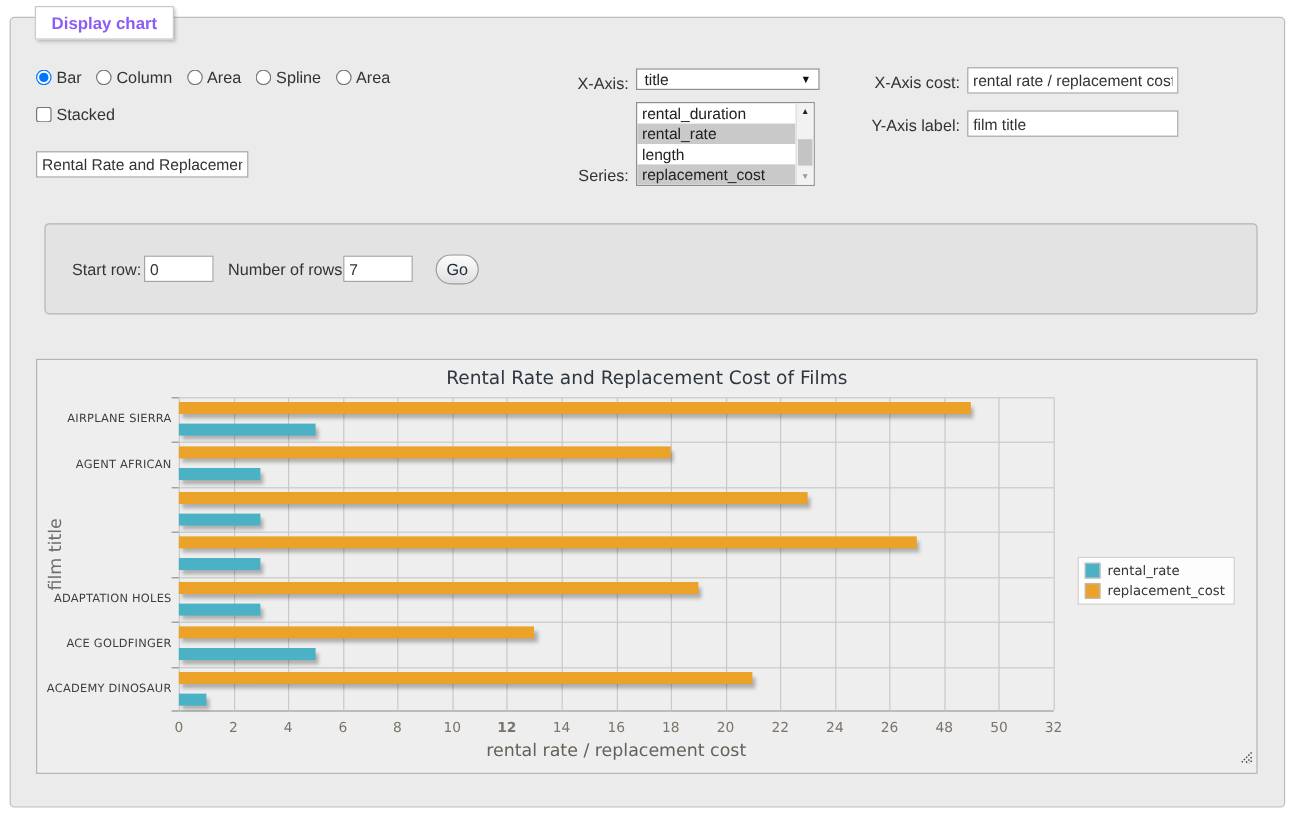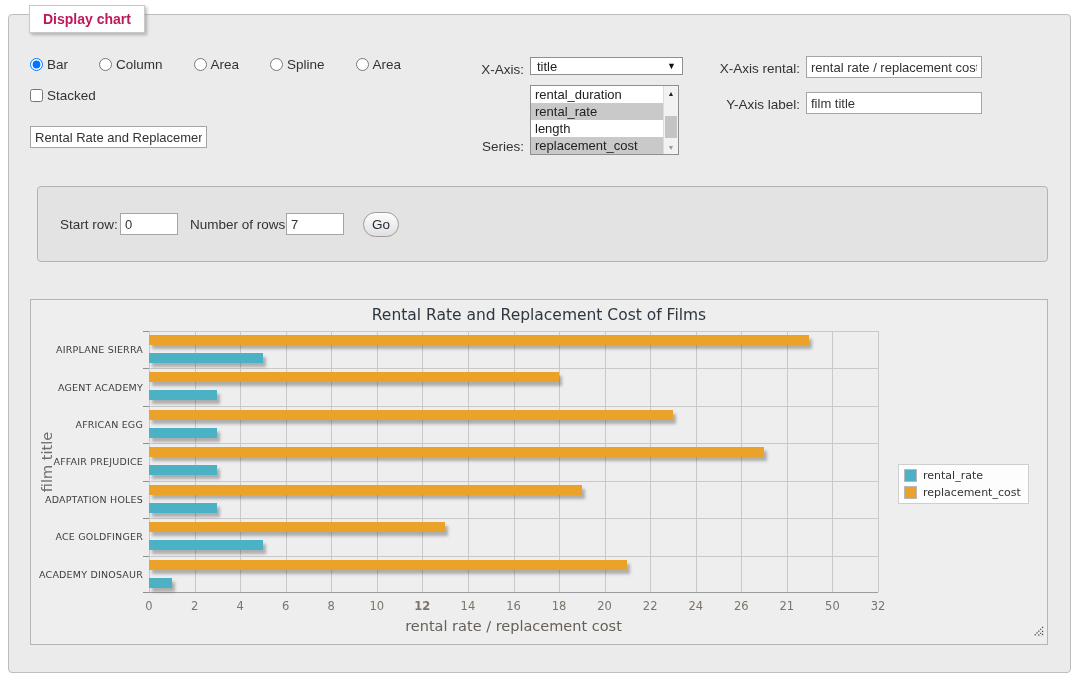--- a/index.html
+++ b/index.html
@@ -3,26 +3,26 @@
 <meta charset="utf-8">
 <style>
   * { margin:0; padding:0; box-sizing:border-box; }
   html,body { width:1081px; height:681px; background:#fff; font-family:"Liberation Sans", sans-serif; }
   #page { position:relative; width:1081px; height:681px; background:#fff; overflow:hidden; }
 
   .fieldset-box { position:absolute; left:8px; top:14px; width:1063px; height:659px;
     background:#ebebeb; border:1px solid #bdbdbd; border-radius:4px; }
   .legend-box { position:absolute; left:29px; top:5px; z-index:5; background:#fff;
     border:1px solid #c9c9c9; box-shadow:2px 2px 3px rgba(0,0,0,0.25);
-    padding:5px 13px; font-size:14px; font-weight:bold; color:#be185d; }
+    padding:5px 13px; font-size:14px; font-weight:bold; color:#8b5cf6; }
 
   .ctl-label { position:absolute; font-size:13.5px; color:#333; }
   .right-align { text-align:right; }
 
-  .radio-row { position:absolute; left:30px; top:57px; display:flex; gap:31px; align-items:center;
+  .radio-row { position:absolute; left:30px; top:57px; display:flex; gap:12px; align-items:center;
     font-size:13.5px; color:#333; }
   .radio-row label, .chk-row label { display:flex; align-items:center; gap:4px; }
   .chk-row { position:absolute; left:30px; top:88px; font-size:13.5px; color:#333; }
 
   input[type=text] { background:#fff; border:1px solid #a5a5a5; font-size:13px; color:#333;
     padding:0 4px; font-family:"Liberation Sans", sans-serif; }
   .title-input { position:absolute; left:30px; top:126px; width:177px; height:22px; }
 
   .x-select { position:absolute; left:530px; top:57px; width:153px; height:18px; background:#fff;
     border:1px solid #8f8f8f; display:flex; align-items:center; justify-content:space-between;
@@ -133,41 +133,39 @@
         <div class="series-item">length</div>
         <div class="series-item sel">replacement_cost</div>
       </div>
     <div class="sb">
       <div class="sb-up">▲</div>
       <div class="sb-thumb"></div>
       <div class="sb-down">▼</div>
     </div>
   </div>
 
-  <div class="ctl-label right-align" style="left:700px;top:61px;width:100px;">X-Axis rental:</div>
+  <div class="ctl-label right-align" style="left:700px;top:61px;width:100px;">X-Axis cost:</div>
   <input type="text" class="ax-input" style="left: 806px; top: 56px;" value="rental rate / replacement cost">
 
   <div class="ctl-label right-align" style="left:700px;top:97px;width:100px;">Y-Axis label:</div>
   <input type="text" class="ax-input" style="left: 806px; top: 92px;" value="film title">
 
   <div class="start-panel"></div>
   <div class="ctl-label" style="left:60px;top:217px;">Start row:</div>
   <input type="text" class="sp-input" style="left: 120px; top: 213px;" value="0">
   <div class="ctl-label" style="left:190px;top:217px;">Number of rows:</div>
   <input type="text" class="sp-input" style="left: 286px; top: 213px;" value="7">
   <button class="go-btn">Go</button>
 
   <div class="chart-box">
     <div class="chart-title">Rental Rate and Replacement Cost of Films</div>
     <div class="ytitle">film title</div>
     <div class="ycats">
         <div class="ycat" style="top: 0px; height: 37.4286px;">AIRPLANE SIERRA</div>
-        <div class="ycat" style="top: 37.4286px; height: 37.4286px;">AGENT ACADEMY</div>
-        <div class="ycat" style="top: 74.8571px; height: 37.4286px;">AFRICAN EGG</div>
-        <div class="ycat" style="top: 112.286px; height: 37.4286px;">AFFAIR PREJUDICE</div>
+        <div class="ycat" style="top: 37.4286px; height: 37.4286px;">AGENT AFRICAN</div>
         <div class="ycat" style="top: 149.714px; height: 37.4286px;">ADAPTATION HOLES</div>
         <div class="ycat" style="top: 224.571px; height: 37.4286px;">ACADEMY DINOSAUR</div>
         <div class="ycat" style="top: 187.143px; height: 37.4286px;">ACE GOLDFINGER</div>
       </div>
     <div class="plot">
         <div class="vgrid" style="left: 0%;"></div>
         <div class="vgrid" style="left: 6.25%;"></div>
         <div class="vgrid" style="left: 12.5%;"></div>
         <div class="vgrid" style="left: 18.75%;"></div>
         <div class="vgrid" style="left: 25%;"></div>
@@ -235,21 +233,21 @@
         <span class="xtick" style="left: 25%;">8</span>
         <span class="xtick" style="left: 31.25%;">10</span>
         <span class="xtick" style="left: 37.5%; font-weight: bold;">12</span>
         <span class="xtick" style="left: 43.75%;">14</span>
         <span class="xtick" style="left: 50%;">16</span>
         <span class="xtick" style="left: 56.25%;">18</span>
         <span class="xtick" style="left: 62.5%;">20</span>
         <span class="xtick" style="left: 68.75%;">22</span>
         <span class="xtick" style="left: 75%;">24</span>
         <span class="xtick" style="left: 81.25%;">26</span>
-        <span class="xtick" style="left: 87.5%;">21</span>
+        <span class="xtick" style="left: 87.5%;">48</span>
         <span class="xtick" style="left: 93.75%;">50</span>
         <span class="xtick" style="left: 100%;">32</span>
       </div>
     <div class="xtitle">rental rate / replacement cost</div>
     <div class="chart-legend">
         <div class="leg-row">
           <div class="leg-swatch" style="background: rgb(75, 178, 197);"></div>
           <div class="leg-label">rental_rate</div>
         </div>
         <div class="leg-row">

